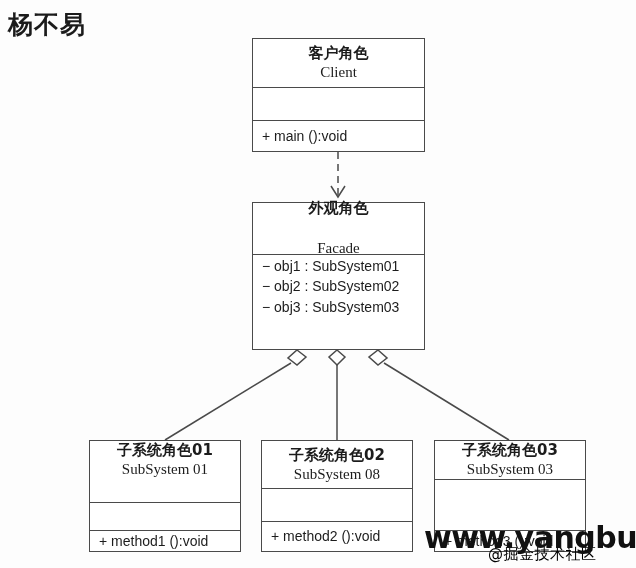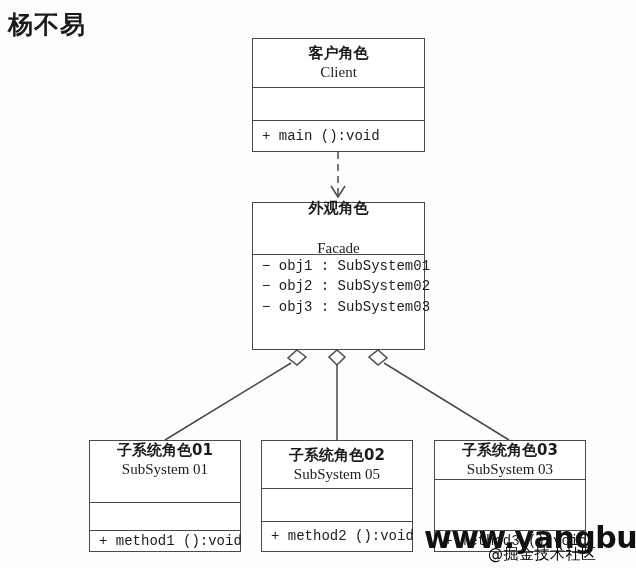--- a/index.html
+++ b/index.html
@@ -83,21 +83,21 @@
     color: #1c1c1c;
     line-height: 1.25;
   }
   .en-name {
     font-family: "Liberation Serif", "DejaVu Serif", serif;
     font-size: 15px;
     color: #1c1c1c;
     line-height: 1.25;
   }
   .member {
-    font-family: Liberation Mono, monospace;
+    font-family: Liberation Sans, sans-serif;
     font-size: 14px;
     color: #1c1c1c;
     line-height: 1.45;
     white-space: nowrap;
   }
 
   
   #connectors {
     position: absolute;
     left: 0;
@@ -159,21 +159,21 @@
     </div>
     <div class="uml-section sec-body" style="height:33px;"></div>
     <div class="uml-section sec-body" style="height:30px;">
       <div class="member">+ method1 ():void</div>
     </div>
   </div>
 
   <div class="uml-class" style="left:261px; top:440px; width:152px; height:112px;">
     <div class="uml-section sec-title" style="height:47px;">
       <div class="cn-name">子系统角色02</div>
-      <div class="en-name">SubSystem  05</div>
+      <div class="en-name">SubSystem  08</div>
     </div>
     <div class="uml-section sec-body" style="height:33px;"></div>
     <div class="uml-section sec-body" style="height:30px;">
       <div class="member">+ method2 ():void</div>
     </div>
   </div>
 
   <div class="uml-class" style="left:434px; top:440px; width:152px; height:112px;">
     <div class="uml-section sec-title" style="height:47px;">
       <div class="cn-name">子系统角色03</div>

